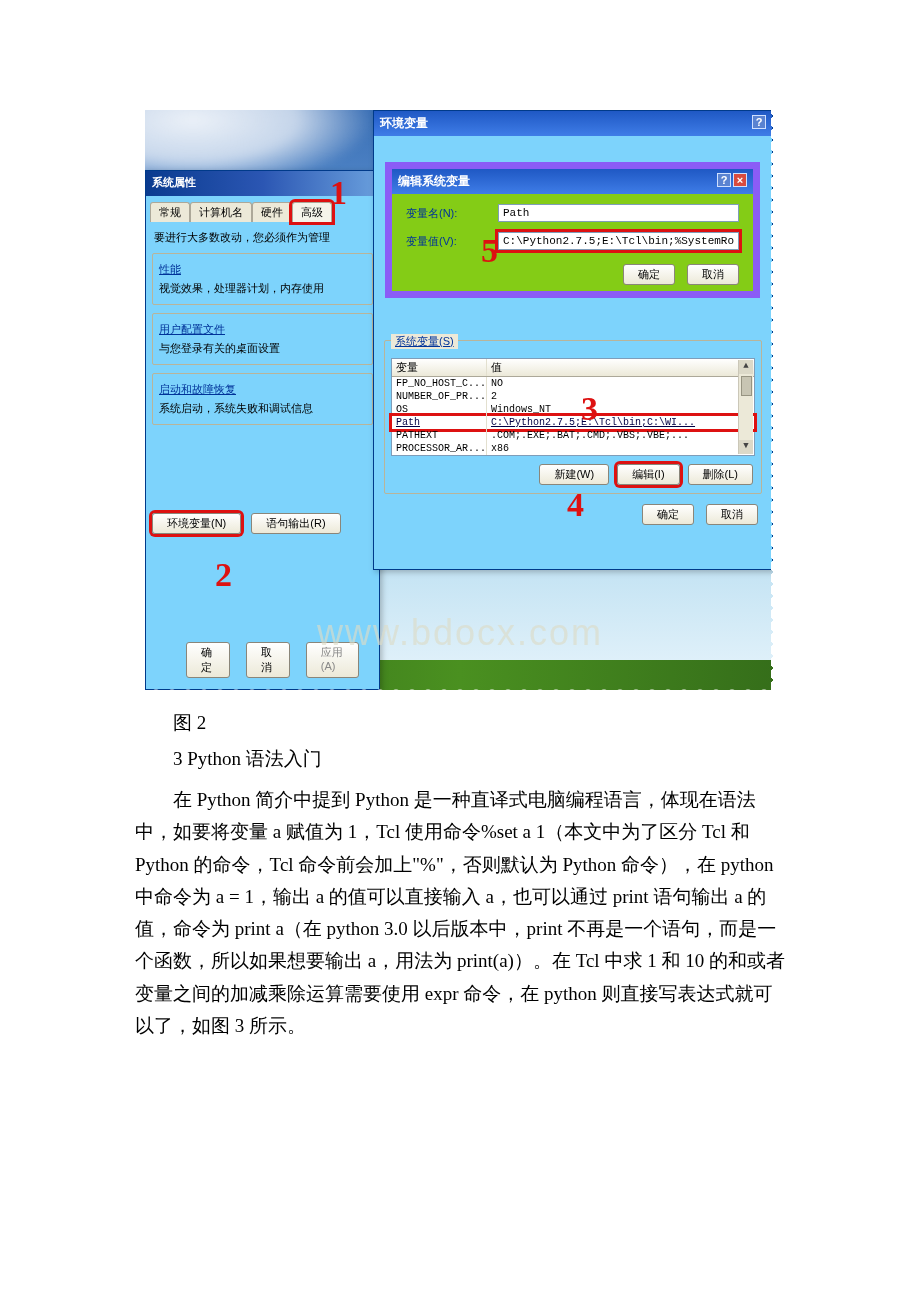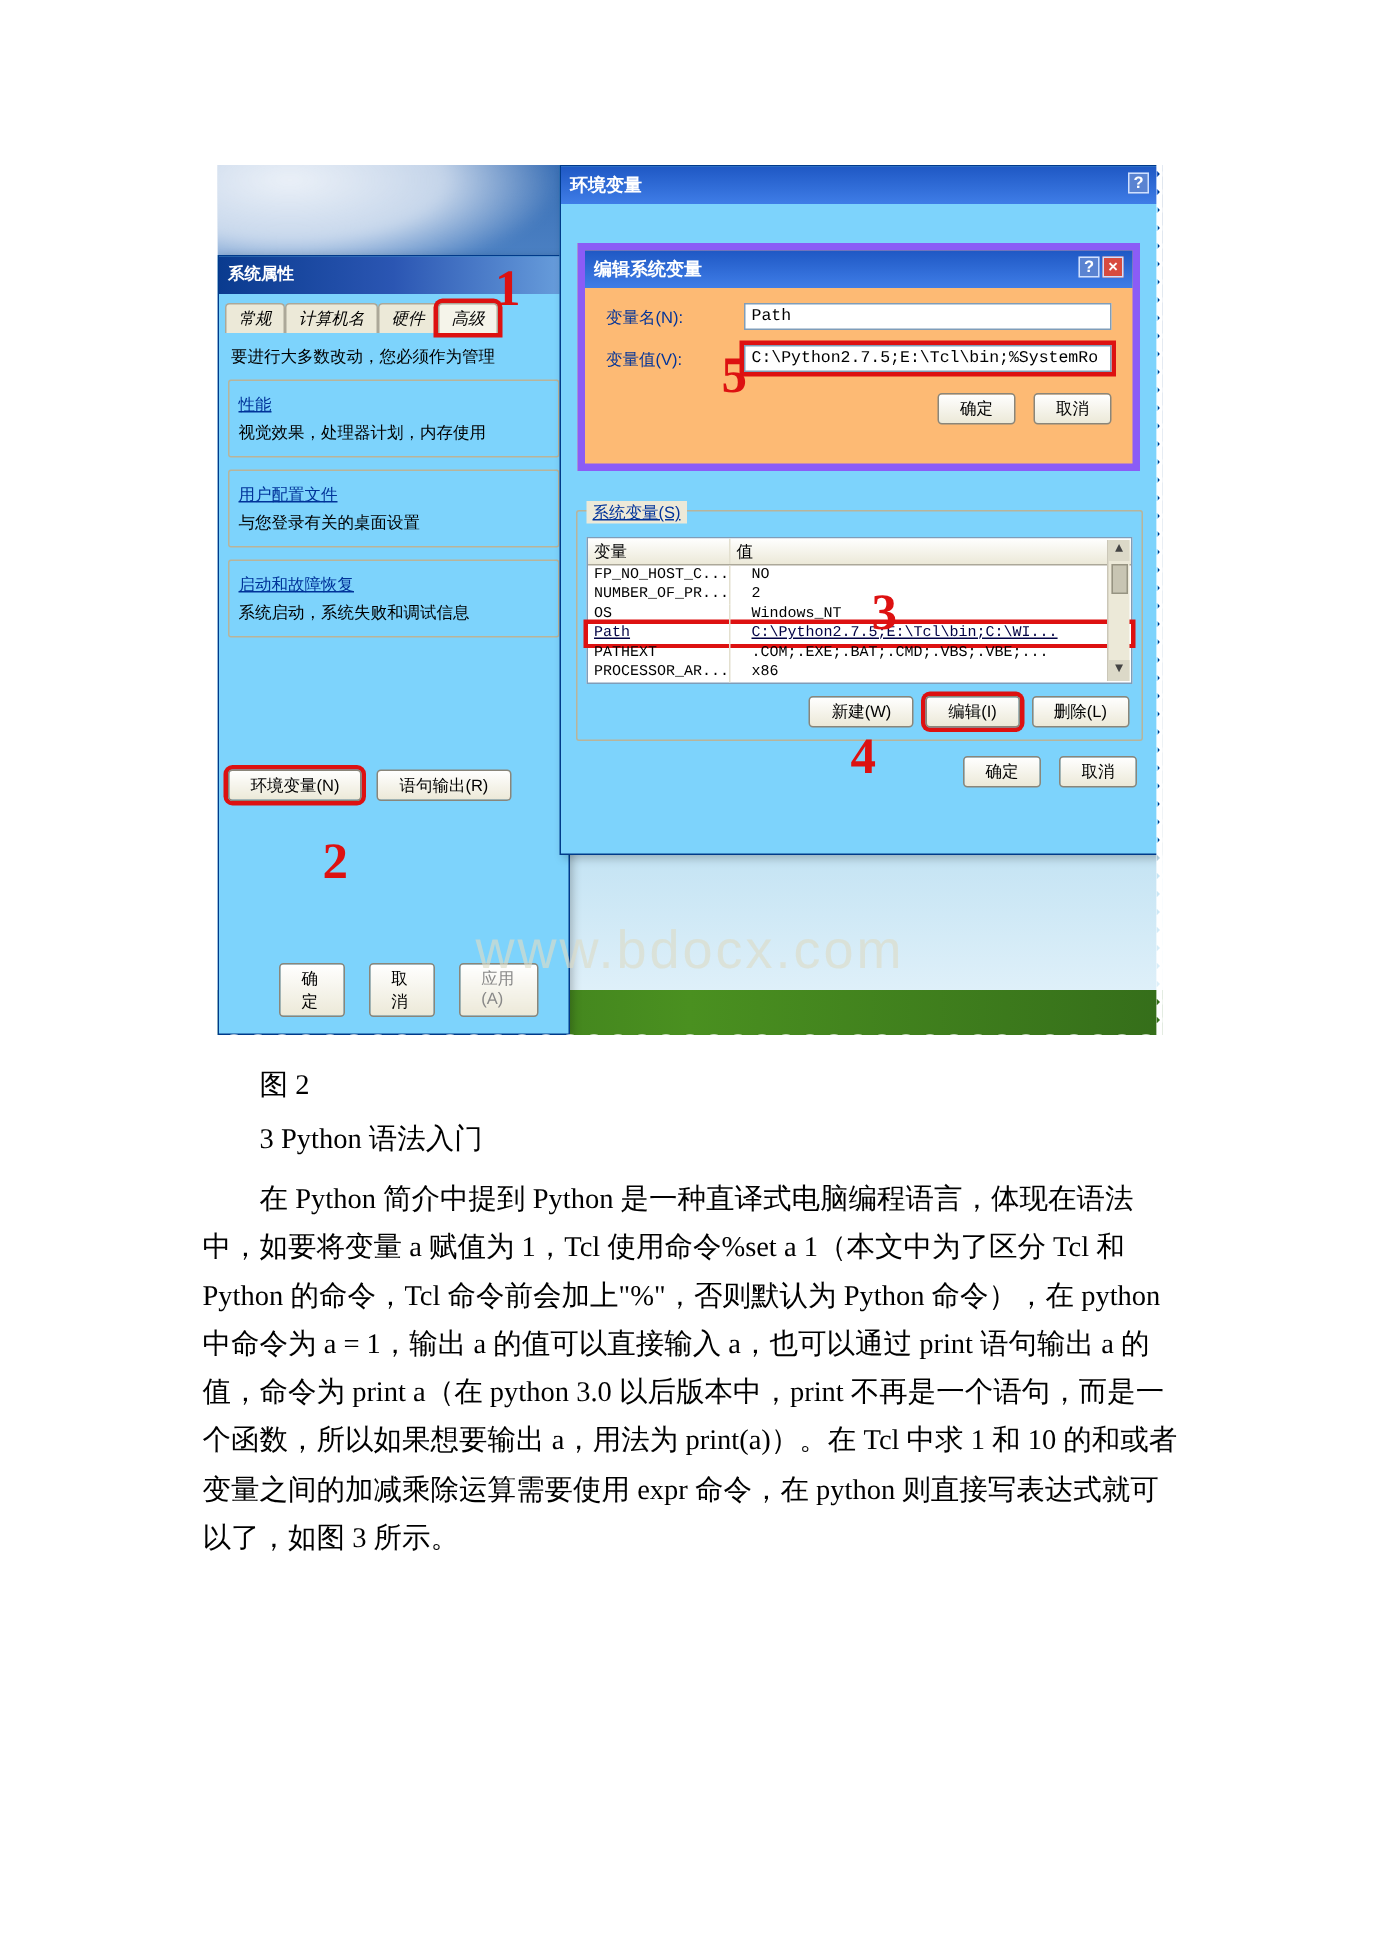--- a/index.html
+++ b/index.html
@@ -65,21 +65,21 @@
   }
   .title-right-x {
     float:right; display:inline-block; width:14px; height:14px; text-align:center;
     background:#d84b3f; border:1px solid #cfe0ff; color:#fff; line-height:12px; font-size:11px;
     margin-left:2px;
   }
 
   
   .sysprop { left:0; top:60px; width:235px; height:520px; }
   .title-left { background: linear-gradient(90deg,#0a3b8f,#2b56b3,#6aa0dd); color:#fff; padding:4px 6px 6px 6px; font-weight:bold; }
-  .tabs { display:flex; gap:0; margin:6px 4px 0 4px;font-style:italic; }
+  .tabs { display:flex; gap:0; margin:6px 4px 0 4px; }
   .tab {
     padding:2px 8px; border:1px solid #aca899; border-bottom:none;
     background:#ece9d8; border-radius:3px 3px 0 0; font-size:11px;
   }
   .tab.active { background:#f5f4ea; }
   .red-box { box-shadow: 0 0 0 3px #d11; }
   .groupbox {
     border:1px solid #b9b499; border-radius:2px;
     margin:8px 6px; padding:8px 6px 8px 6px;
     font-size:11px; color:#003399;
@@ -107,33 +107,33 @@
   .listbox {
     border:1px solid #7f9db9; background:#fff; font-family: "Courier New", monospace;
     font-size:10px; margin-top:-4px;
     position: relative;
   }
   .lbhead {
     display:flex; background:linear-gradient(#fff,#ece9d8); border-bottom:1px solid #aca899;
   }
   .lbhead > div, .lbrow > div { padding:1px 4px; white-space:nowrap; overflow:hidden; }
   .lbhead > div { font-family:"SimSun", Arial; font-size:11px; }
-  .lbrow { display:flex;gap:10px; }
+  .lbrow { display:flex; }
   .col1 { width:95px; border-right:1px solid #e3e0cf; }
   .col2 { flex:1; }
   .highlight-row .col1, .highlight-row .col2 { text-decoration:underline; color:#004;}
   .btnrow { display:flex; justify-content:flex-end; gap:8px; margin:8px 2px 2px 2px; }
   .scroll-strip { position:absolute; right:1px; top:1px; bottom:1px; width:15px; background:#ece9d8; border-left:1px solid #cbc7b8;}
   .scroll-up, .scroll-dn { height:14px; background:#dcd9c8; text-align:center; line-height:12px; font-size:9px; color:#444;}
   .scroll-thumb { width:11px; height:20px; margin:0 auto; background:#c8c5b3; border:1px solid #979482; margin-top:2px;}
 
   
   .editdlg {
-    position:absolute; left:240px; top:52px; width:375px; height:152px;
-    background:#fdba74; border:5px solid #8b5cf6;
+    position:absolute; left:240px; top:52px; width:375px; height:136px;
+    background:#84cc16; border:7px solid #8b5cf6;
   }
   .editdlg .row { display:flex; align-items:center; padding:10px 14px 0 14px; font-size:11px;}
   .editdlg .row .lab { width:92px; color:#003399; }
   .editdlg input {
     flex:1; height:18px; border:1px solid #7f9db9; padding:1px 4px; font-size:11px;
     font-family:"Courier New", monospace;
   }
   .editdlg .btn-row { display:flex; justify-content:flex-end; gap:12px; padding:14px 14px 10px 14px; }
 
   

